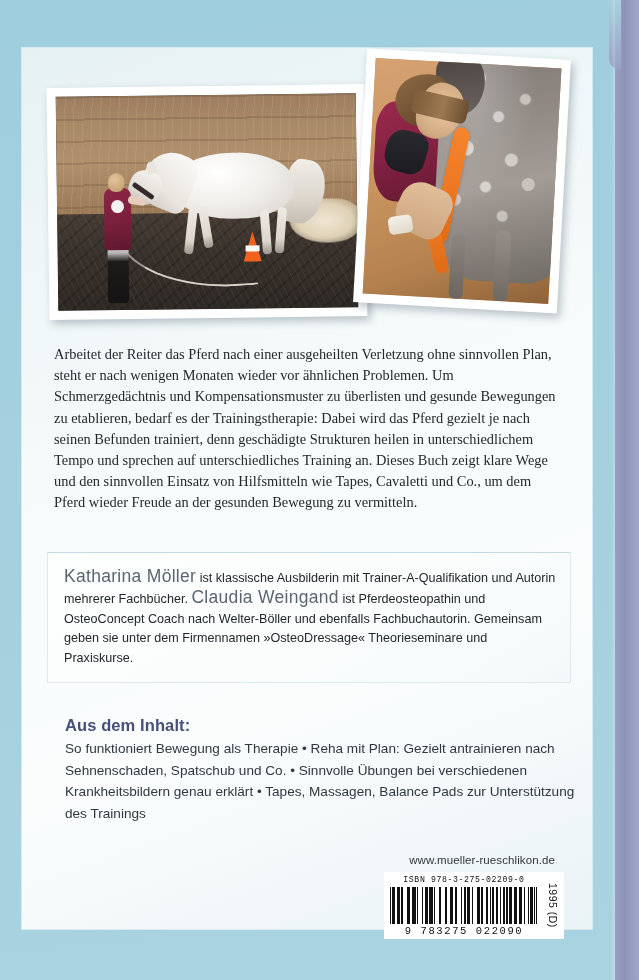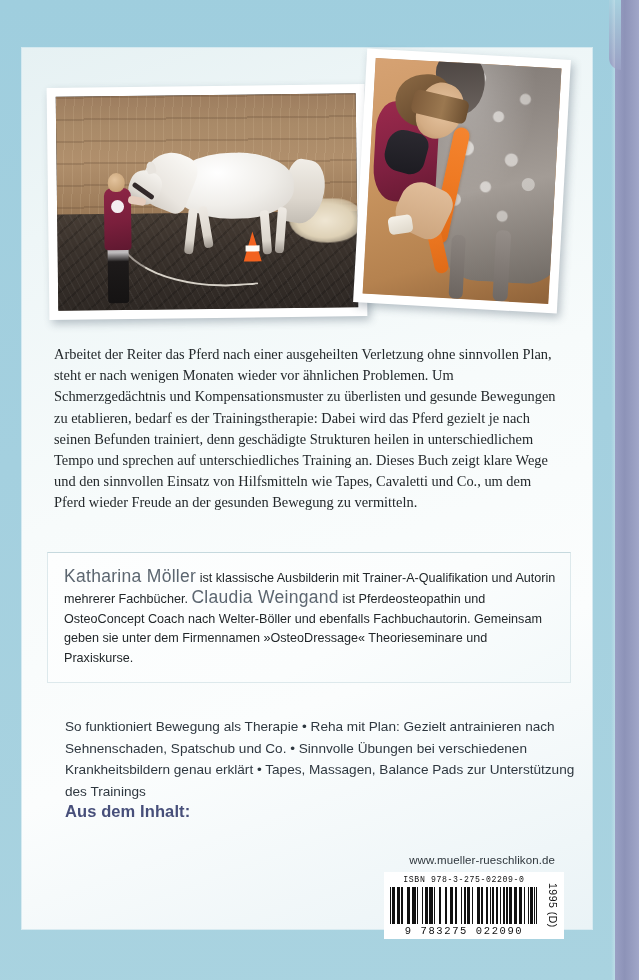--- a/index.html
+++ b/index.html
@@ -560,22 +560,22 @@
 
     <div id="blurb">
       <p>Arbeitet der Reiter das Pferd nach einer ausgeheilten Verletzung ohne sinnvollen Plan, steht er nach wenigen Monaten wieder vor ähnlichen Problemen. Um Schmerzgedächtnis und Kompensationsmuster zu überlisten und gesunde Bewegungen zu etablieren, bedarf es der Trainingstherapie: Dabei wird das Pferd gezielt je nach seinen Befunden trainiert, denn geschädigte Strukturen heilen in unterschiedlichem Tempo und sprechen auf unterschiedliches Training an. Dieses Buch zeigt klare Wege und den sinnvollen Einsatz von Hilfsmitteln wie Tapes, Cavaletti und Co., um dem Pferd wieder Freude an der gesunden Bewegung zu vermitteln.</p>
     </div>
 
     <div id="bio-box">
       <div id="bio-text"><span class="bio-name">Katharina Möller</span><span> ist klassische Ausbilderin mit Trainer-A-Qualifikation und Autorin mehrerer Fachbücher. </span><span class="bio-name">Claudia Weingand</span><span> ist Pferdeosteopathin und OsteoConcept Coach nach Welter-Böller und ebenfalls Fachbuchautorin. Gemeinsam geben sie unter dem Firmennamen »OsteoDressage« Theorieseminare und Praxiskurse.</span></div>
     </div>
 
     <div id="contents">
+      <div id="contents-heading">Aus dem Inhalt:</div>
       <div id="contents-body">So funktioniert Bewegung als Therapie • Reha mit Plan: Gezielt antrainieren nach Sehnenschaden, Spatschub und Co. •  Sinnvolle Übungen bei verschiedenen Krankheitsbildern genau erklärt • Tapes, Massagen, Balance Pads zur Unterstützung des Trainings</div>
-      <div id="contents-heading">Aus dem Inhalt:</div>
     </div>
 
     <div id="publisher-url">www.mueller-rueschlikon.de</div>
 
     <div id="barcode-block">
       <div id="barcode-main">
         <div id="isbn-line">ISBN  978-3-275-02209-0</div>
         <div id="bars">
             <span style="width: 0.826446%; background: rgb(17, 17, 17);"></span>
             <span style="width: 0.826446%; background: rgb(255, 255, 255);"></span>

